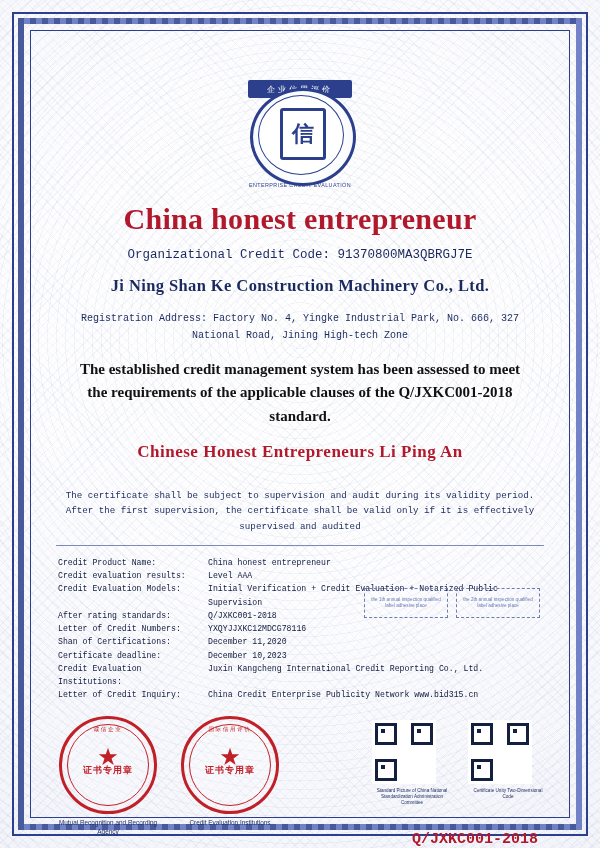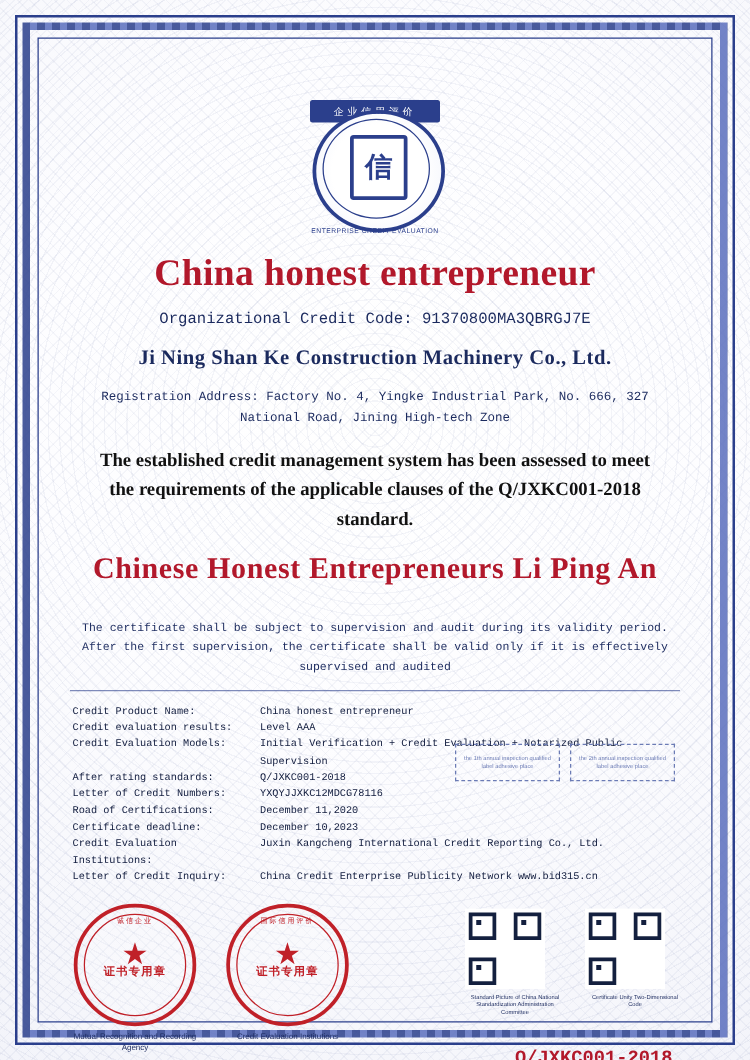--- a/index.html
+++ b/index.html
@@ -90,21 +90,21 @@
   .address{
     margin-top:14px;font-size:10px;color:#1b2a5e;line-height:1.7;
     font-family:Liberation Mono, monospace;
     padding:0 24px;
   }
   .statement{
     margin-top:14px;font-size:15px;color:#111;line-height:1.55;
     padding:0 36px;font-family:"Liberation Serif", serif;font-weight:bold;
   }
   .honor{
-    margin-top:14px;font-size:24px;font-weight:bold;color:#b2182b;
+    margin-top:14px;font-size:17px;font-weight:bold;color:#b2182b;
     letter-spacing:.5px;
   }
   .supervision{
     margin-top:26px;font-size:9.2px;color:#1b2a5e;line-height:1.7;
     padding:0 14px;font-family:"Liberation Mono", monospace;
   }
   .hr{
     margin:10px 18px 0;height:1px;background:#2b3f8c;opacity:.6;
   }
   
@@ -244,21 +244,21 @@
       </div>
       <div class="drow">
         <div class="dlabel">After rating standards:</div>
         <div class="dval">Q/JXKC001-2018</div>
       </div>
       <div class="drow">
         <div class="dlabel">Letter of Credit Numbers:</div>
         <div class="dval">YXQYJJXKC12MDCG78116</div>
       </div>
       <div class="drow">
-        <div class="dlabel">Road of Certifications:</div>
+        <div class="dlabel">Shan of Certifications:</div>
         <div class="dval">December 11,2020</div>
       </div>
       <div class="drow">
         <div class="dlabel">Certificate deadline:</div>
         <div class="dval">December 10,2023</div>
       </div>
       <div class="drow">
         <div class="dlabel">Credit Evaluation Institutions:</div>
         <div class="dval">Juxin Kangcheng International Credit Reporting Co., Ltd.</div>
       </div>

